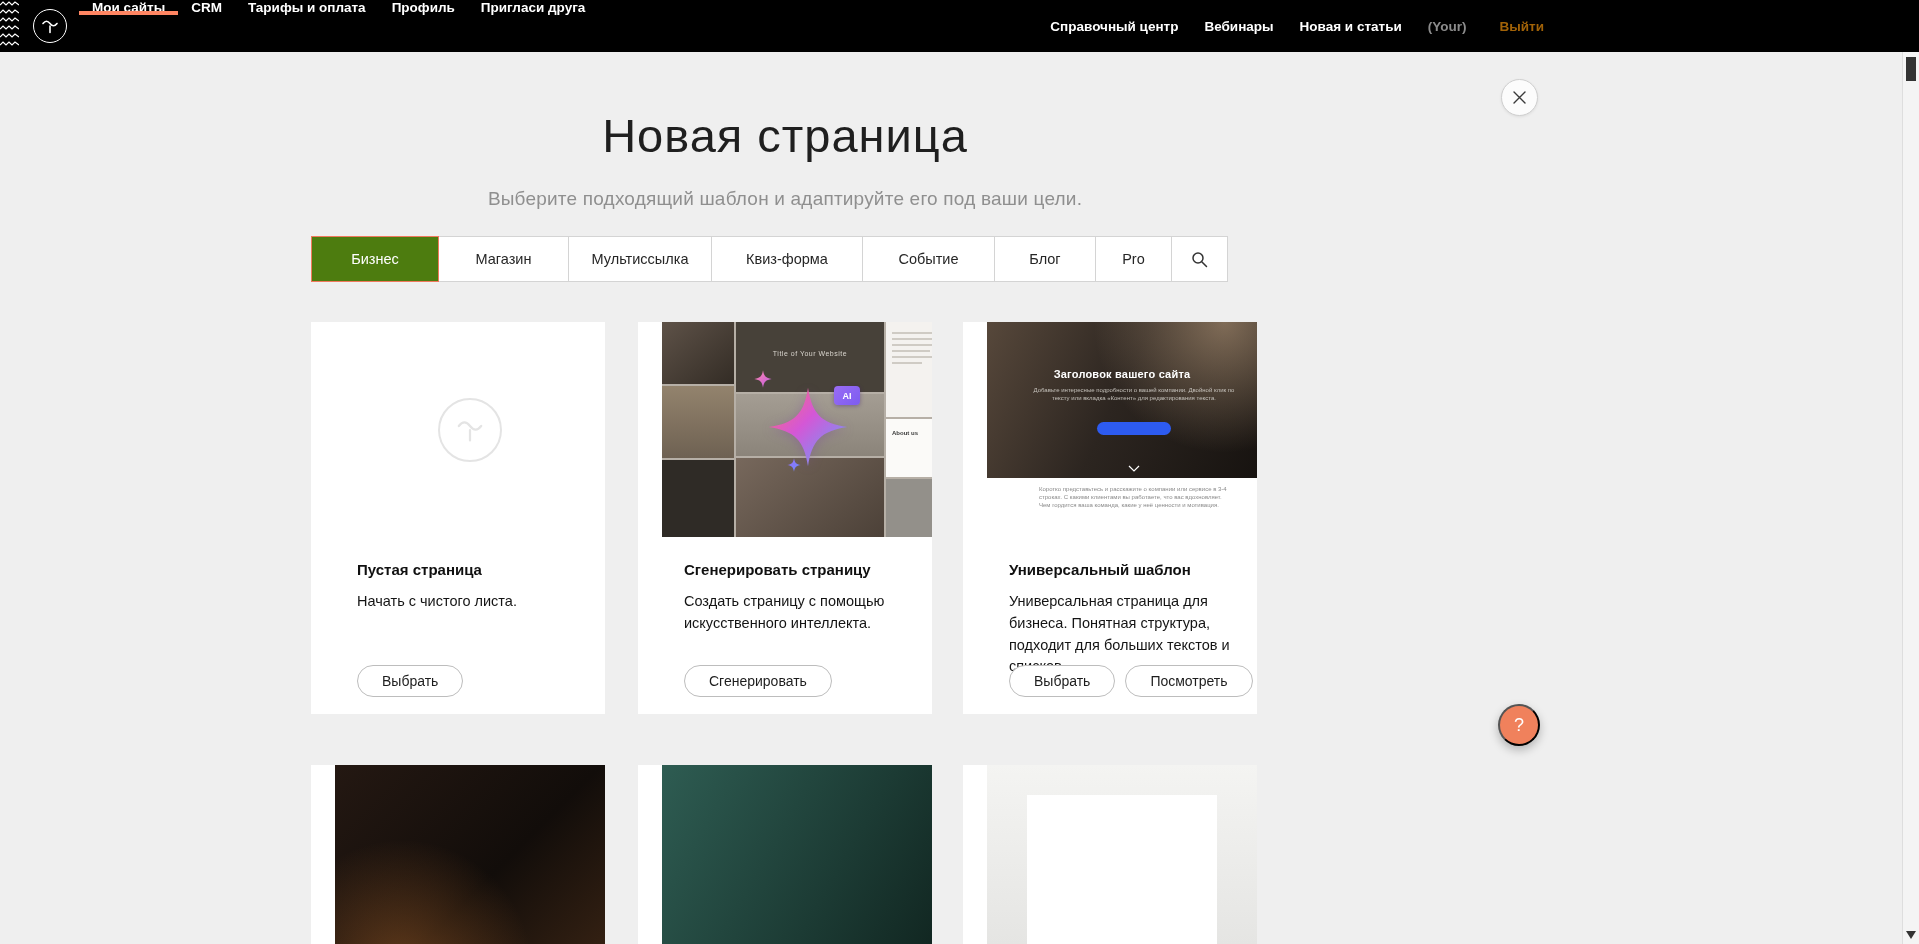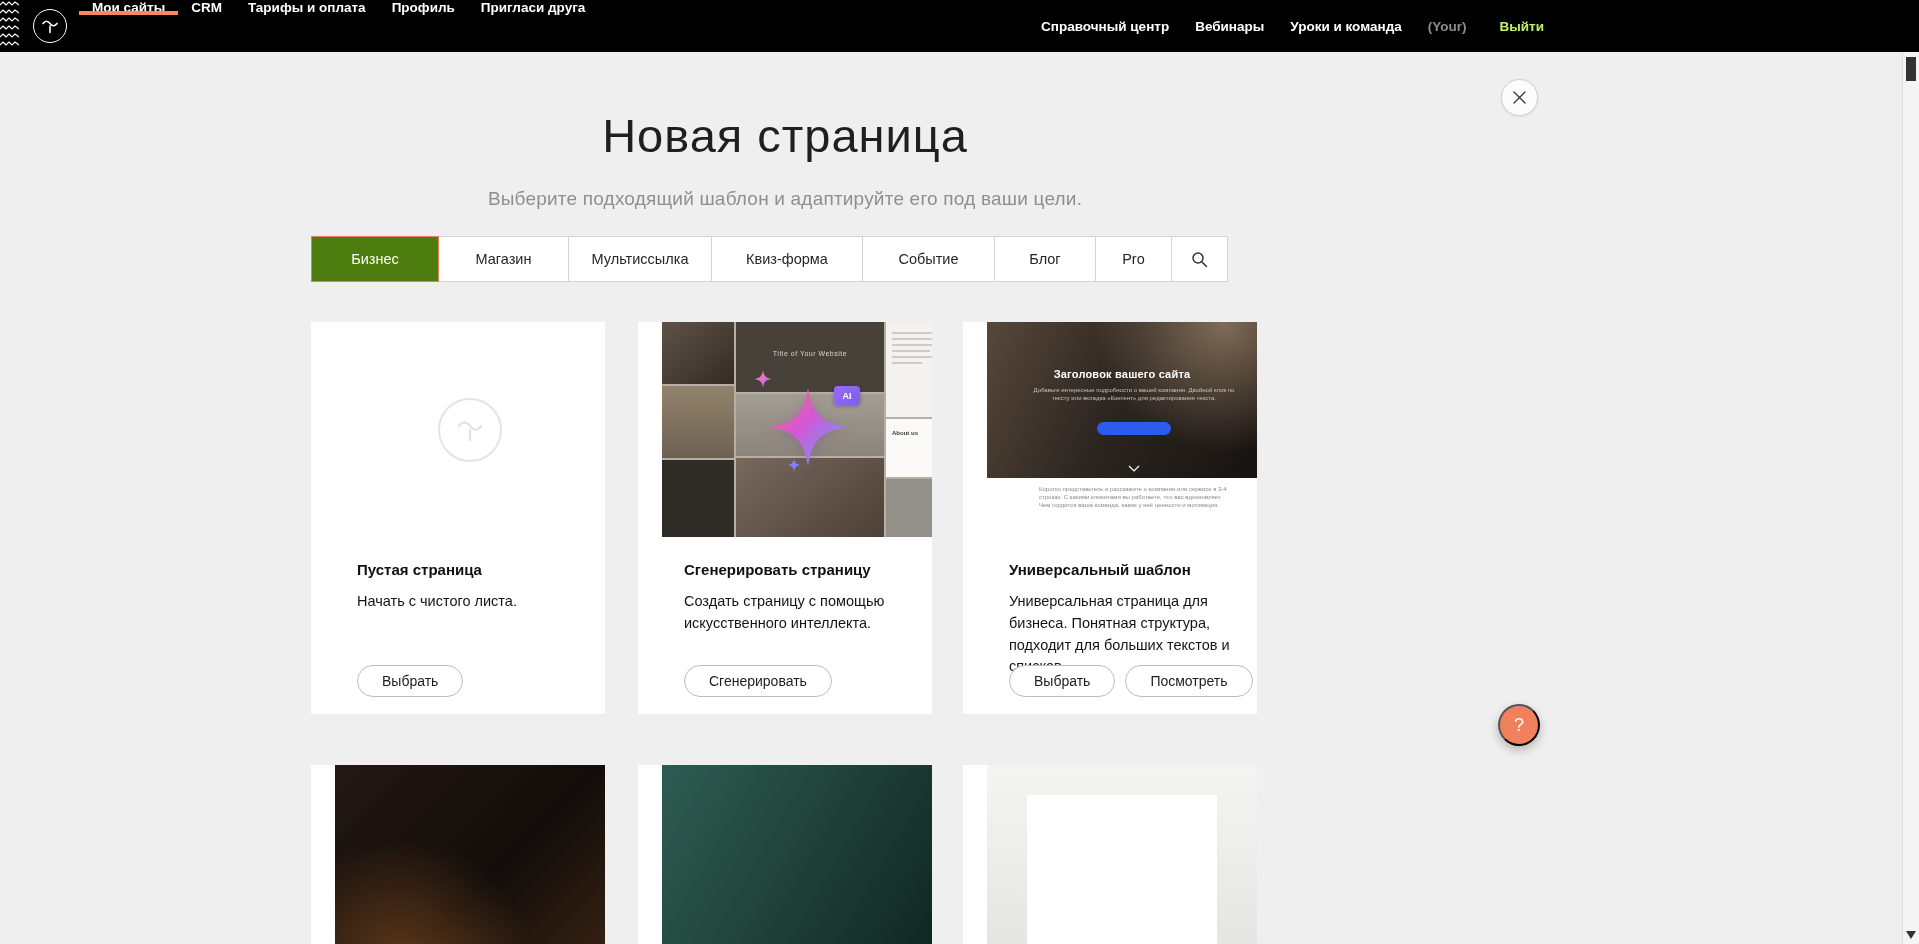--- a/index.html
+++ b/index.html
@@ -10,21 +10,21 @@
   
   .header { position:absolute; top:0; left:0; width:100%; height:52px; background:#000; display:flex; align-items:stretch; z-index:5; }
   .edge { width:19px; height:52px; flex:none; }
   .logo { width:34px; height:34px; border:1.6px solid #fff; border-radius:50%; margin:9px 12px 0 14px; flex:none; display:flex; align-items:center; justify-content:center; cursor:pointer; }
   .nav-left { display:flex; align-items:flex-start; }
   .nav-item { display:flex; align-items:center; padding:0 13px; color:#fff; font-size:13.5px; font-weight:bold; cursor:pointer; position:relative; white-space:nowrap; }
   .nav-item.active::after { content:""; position:absolute; left:0; right:0; bottom:0; height:4px; background:#ff8562; }
   .nav-right { position:absolute; right:375px; top:0; height:52px; display:flex; align-items:stretch; }
   .user-box { display:flex; align-items:center; padding:0 0 0 13px; font-size:13.5px; font-weight:bold; white-space:nowrap; }
   .user-name { color:#8c8c8c; }
-  .logout { color:#bef264; margin-left:5px; cursor:pointer;padding-left:28px; }
+  .logout { color:#a16207; margin-left:5px; cursor:pointer;padding-left:28px; }
 
   
   .close-btn { position:absolute; left:1501px; top:79px; width:37px; height:37px; border-radius:50%; background:#fcfcfc; border:1px solid #cfcfcf; display:flex; align-items:center; justify-content:center; cursor:pointer; box-shadow:0 1px 3px rgba(0,0,0,0.08); z-index:4; }
   .page-title { position:absolute; top:108px; left:0; width:1570px; text-align:center; font-size:47px; font-weight:300; color:#1f1f1f; letter-spacing:1px; }
   .page-subtitle { position:absolute; top:188px; left:0; width:1570px; text-align:center; font-size:19px; color:#8f8f8f; letter-spacing:0.2px; }
 
   
   .tabs { position:absolute; left:311px; top:236px; display:flex; z-index:2; }
   .tab { height:46px; border:1px solid #d4d4d4; margin-left:-1px; background:#fff; display:flex; align-items:center; justify-content:center; font-size:14.5px; color:#262626; cursor:pointer; position:relative; }
   .tab:first-child { margin-left:0; }
@@ -107,21 +107,21 @@
     <nav class="nav-left">
       <a class="nav-item active">Мои сайты</a>
       <a class="nav-item">CRM</a>
       <a class="nav-item">Тарифы и оплата</a>
       <a class="nav-item">Профиль</a>
       <a class="nav-item">Пригласи друга</a>
     </nav>
     <nav class="nav-right">
       <a class="nav-item">Справочный центр</a>
       <a class="nav-item">Вебинары</a>
-      <a class="nav-item">Уроки и команда</a>
+      <a class="nav-item">Новая и статьи</a>
       <span class="user-box">
         <span class="user-name">(Your)</span>
         <a class="logout">Выйти</a>
       </span>
     </nav>
   </header>
 
   <button class="close-btn">
     <span style="display:flex">
       <svg width="15" height="15" viewBox="0 0 15 15">

